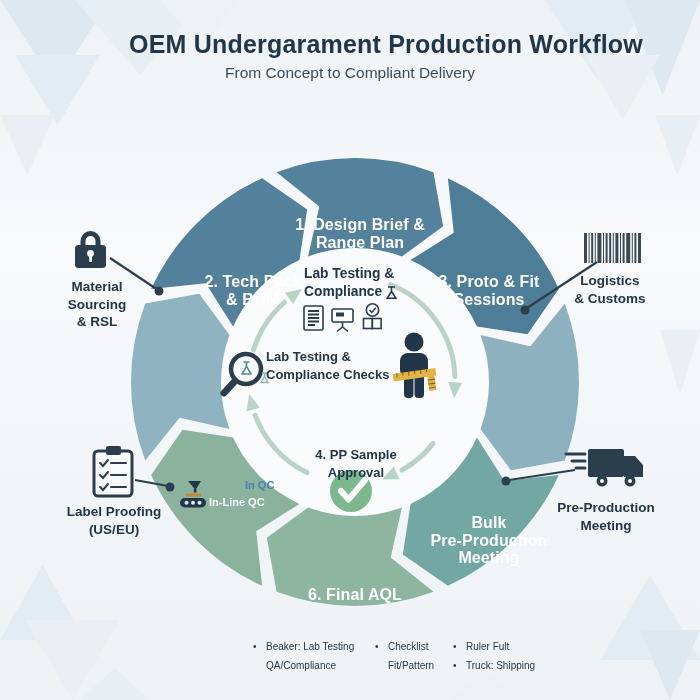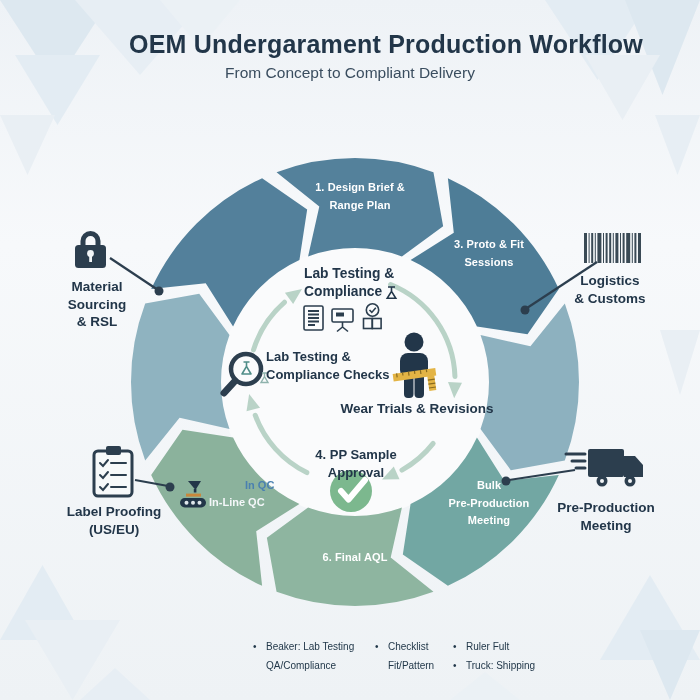--- a/index.html
+++ b/index.html
@@ -7,21 +7,21 @@
     background:linear-gradient(180deg,#eef2f6 0%,#f7f9fb 35%,#eef2f5 100%);
     font-family:"Liberation Sans",sans-serif;color:#223649;}
   .tri{position:absolute;pointer-events:none;}
   .down{clip-path:polygon(0 0,100% 0,50% 100%);}
   .up{clip-path:polygon(50% 0,0 100%,100% 100%);}
   #scene{position:absolute;left:0;top:0;z-index:1;}
   .txt{position:absolute;z-index:2;}
   .title{left:0;top:30px;width:100%;text-align:center;font-size:25px;font-weight:800;
     letter-spacing:.2px;color:#223649;margin-left:36px;}
   .subtitle{left:0;top:64px;width:100%;text-align:center;font-size:15.5px;color:#3a4d5f;}
-  .seg-label{color:#fff;font-weight:700;font-size:11px;line-height:17.5px;text-align:center;letter-spacing:.1px;}
+  .seg-label{color:#fff;font-weight:700;font-size:16px;line-height:17.5px;text-align:center;letter-spacing:.1px;margin-top:37px;}
   .center-label{color:#223649;font-weight:700;font-size:13px;line-height:17.5px;}
   .center-label.big{font-size:13.8px;line-height:18px;}
   .center-label.centered{text-align:center;}
   .callout{color:#223649;font-weight:600;font-size:13.5px;line-height:17.5px;text-align:center;}
   .qc-inqc{left:205px;top:479px;font-size:11px;font-weight:700;color:#4a80b0;padding-left:40px;}
   .qc-inline{left:209px;top:496px;font-size:11px;font-weight:700;color:#f4f7f9;}
   .legend-col{font-size:10px;line-height:18.5px;color:#22384a;font-weight:500;margin-left:39px;}
   .legend-row .bullet{display:inline-block;width:13px;}
   .line{display:block;}
 </style>
@@ -192,20 +192,24 @@
     </g>
   </svg>
 
   <div class="txt title">OEM Undergarament Production Workflow</div>
   <div class="txt subtitle">From Concept to Compliant Delivery</div>
 
   <div class="txt seg-label" style="left:272px;top:179px;width:176px;">
     <span class="line">1. Design Brief &amp;</span>
     <span class="line">Range Plan</span>
   </div>
+  <div class="txt seg-label" style="left:189px;top:236px;width:128px;">
+    <span class="line">2. Tech Pack</span>
+    <span class="line">&amp; BOM</span>
+  </div>
   <div class="txt seg-label" style="left:425px;top:236px;width:128px;text-align:center;">
     <span class="line">3. Proto &amp; Fit</span>
     <span class="line">Sessions</span>
   </div>
   <div class="txt seg-label" style="left:409px;top:477px;width:160px;">
     <span class="line">Bulk</span>
     <span class="line">Pre-Production</span>
     <span class="line">Meeting</span>
   </div>
   <div class="txt seg-label" style="left:285px;top:549px;width:140px;">
@@ -213,21 +217,20 @@
   </div>
 
   <div class="txt center-label big" style="left:304px;top:265px;">
     <span class="line">Lab Testing &amp;</span>
     <span class="line">Compliance</span>
   </div>
   <div class="txt center-label" style="left:266px;top:348px;">
     <span class="line">Lab Testing &amp;</span>
     <span class="line">Compliance Checks</span>
   </div>
-  <div class="txt center-label centered" style="left:334px;top:400px;width:166px;font-size:13.5px;">Wear Trials &amp; Revisions</div>
   <div class="txt center-label centered" style="left:288px;top:446px;width:136px;">
     <span class="line">4. PP Sample</span>
     <span class="line">Approval</span>
   </div>
 
   <div class="txt qc-inqc">In QC</div>
   <div class="txt qc-inline">In-Line QC</div>
 
   <div class="txt callout" style="left:49px;top:278px;width:96px;">
     <span class="line">Material</span>

